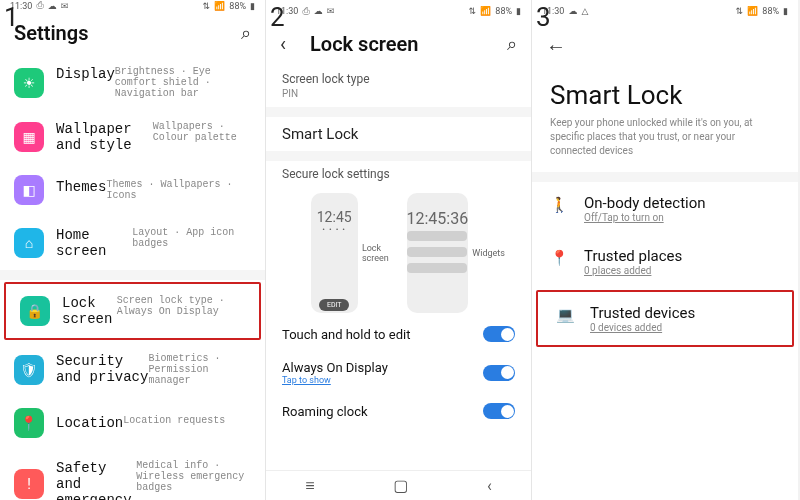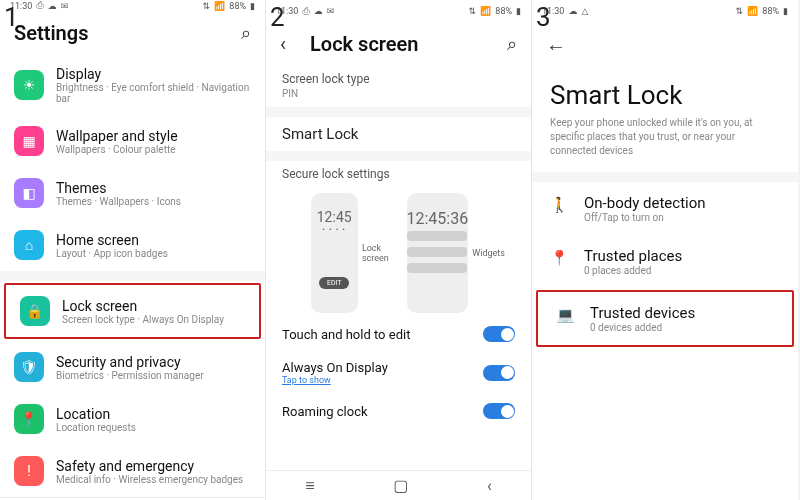--- a/index.html
+++ b/index.html
@@ -11,48 +11,48 @@
   .statusbar { height: 22px; display: flex; align-items: center; justify-content: space-between; padding: 0 10px; font-size: 9px; color: #555; }
   .statusbar .left, .statusbar .right { display: flex; align-items: center; gap: 4px; }
   .sb-ico { font-size: 9px; }
   .header { display: flex; align-items: center; padding: 10px 14px; gap: 24px; }
   .header .title { font-size: 20px; font-weight: 600; flex: 1; color: #111; }
   .header .back { font-size: 20px; color: #333; }
   .search-ico { font-size: 18px; color: #333; }
   .list { display: flex; flex-direction: column; }
   .item { display: flex; align-items: center; padding: 11px 14px; gap: 12px; }
   .icon-circ { width: 30px; height: 30px; border-radius: 8px; display: flex; align-items: center; justify-content: center; font-size: 14px; color: #fff; flex-shrink: 0; }
-  .item-text { display: flex; flex-direction: column; min-width: 0; }
+  .item-text { display: flex; flex-direction: row; min-width: 0; font-family: Liberation Mono, monospace; }
   .item-title { font-size: 14px; color: #111; font-weight: 400; }
   .item-sub { font-size: 10px; color: #888; }
   .highlight-red { border: 2.5px solid #cc2020; margin: 2px 4px; border-radius: 2px; }
   .sep { height: 10px; background: #f5f5f5; }
   .section-label { padding: 8px 16px; font-size: 15px; color: #222; }
   .subhead { padding: 6px 16px 2px; font-size: 12px; color: #555; }
   .subhead-sm { padding: 0 16px 8px; font-size: 10px; color: #888; }
   .previews { display: flex; gap: 16px; justify-content: center; padding: 6px 16px 4px; }
   .preview { width: 80px; display:flex; flex-direction:row; align-items:center; gap:4px;}
   .preview-box { width: 80px; height: 120px; background: #eee; border-radius: 10px; position: relative; display:flex; flex-direction:column; align-items:center; justify-content:flex-start; padding-top:16px;}
   .preview-time { font-size: 14px; color: #666; }
   .preview-dots { font-size: 8px; color:#666; letter-spacing:1px;}
-  .preview-edit { position:absolute; bottom:24px; background:#555; color:#fff; font-size:7px; padding:2px 8px; border-radius:8px;}
+  .preview-edit { position:absolute; bottom:2px; background:#555; color:#fff; font-size:7px; padding:2px 8px; border-radius:8px;}
   .widget-line { width:60px; height:10px; background:#d0d0d0; border-radius:4px; margin:3px 0;}
   .preview-label { font-size: 9px; color:#666; }
   .toggle-row { display:flex; align-items:center; justify-content:space-between; padding: 9px 16px; }
   .toggle-row .tt { display:flex; flex-direction:column;justify-content:flex-end; }
   .toggle-row .tmain { font-size: 13px; color:#111; }
   .toggle-row .tsub { font-size: 9px; color:#2a7de1;text-decoration:underline; }
   .switch { width: 32px; height: 16px; background:#2a7de1; border-radius:10px; position:relative; }
   .switch::after { content:""; position:absolute; width:13px; height:13px; background:#fff; border-radius:50%; top:1.5px; right:1.5px; }
   .big-title { font-size: 26px; font-weight: 400; padding: 14px 18px 6px; color:#111; }
   .big-desc { font-size: 10px; color:#888; padding: 0 18px 14px; line-height:1.4; }
   .sl-item { display:flex; align-items:flex-start; gap:14px; padding: 12px 18px; }
   .sl-ico { width:20px; font-size:15px; color:#666; text-align:center; flex-shrink:0; margin-top:2px;}
   .sl-text .sl-title { font-size:15px; color:#111; }
-  .sl-text .sl-sub { font-size:10px; color:#888; }
+  .sl-text .sl-sub { font-size:10px; color:#888;text-decoration:underline; }
   .navbar { height: 30px; display:flex; align-items:center; justify-content:space-around; border-top:1px solid #eee; margin-top:auto; color:#555; font-size:16px;}
 </style>
 </head>
 <body>
 
 <div class="stage">
 
   <div class="phone">
     <div class="step-num">1</div>
     <div class="statusbar">

